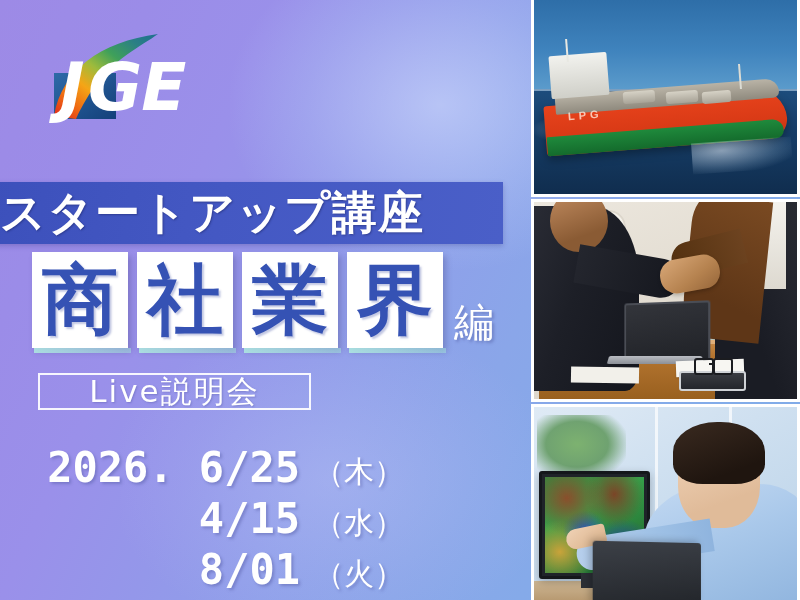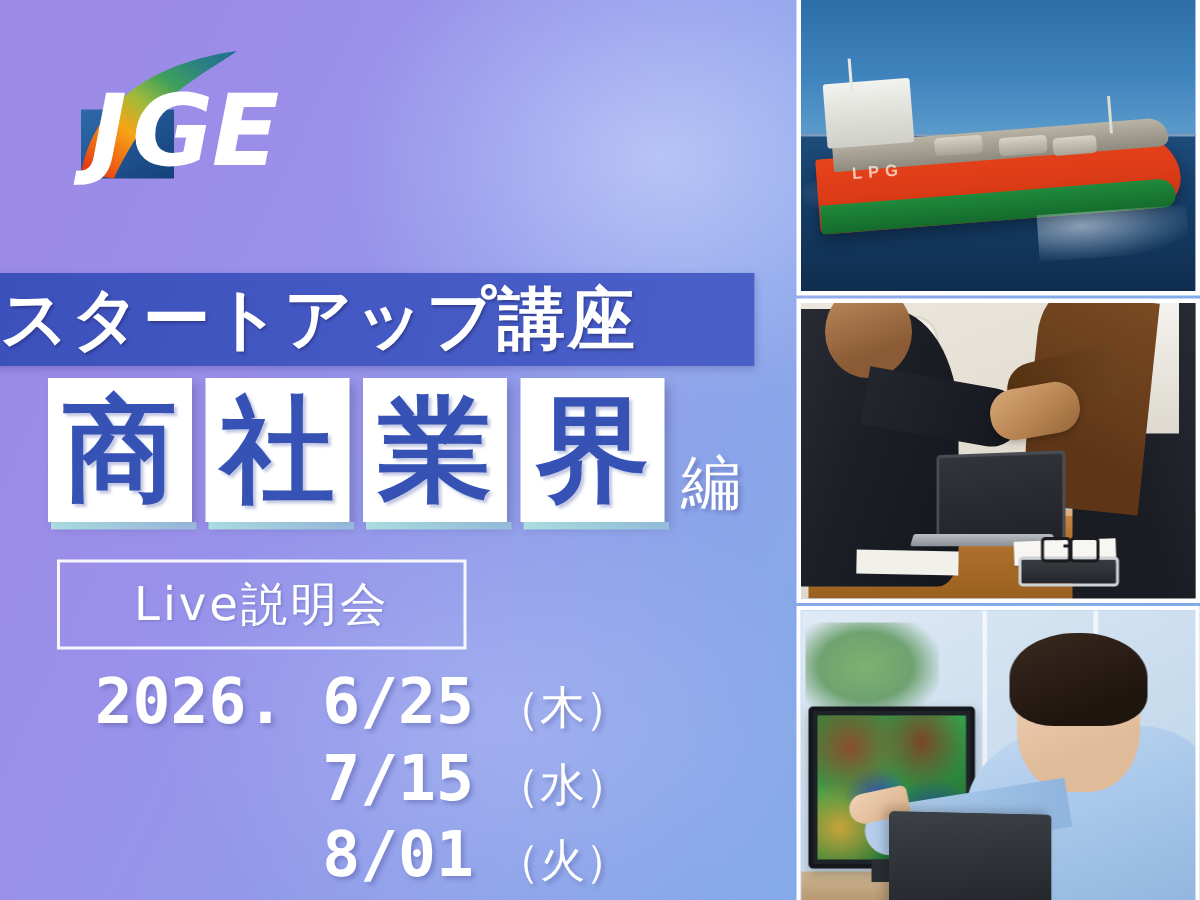--- a/index.html
+++ b/index.html
@@ -119,21 +119,21 @@
     font-family: "DejaVu Sans", "Liberation Sans", sans-serif;
     text-shadow: 2px 2px 3px rgba(70,80,150,0.45);
   }
 
   
   .live-badge {
     position: absolute;
     left: 38px;
     top: 373px;
     width: 273px;
-    height: 60px;
+    height: 37px;
     border: 2px solid rgba(255,255,255,0.92);
     display: flex;
     align-items: center;
     justify-content: center;
     box-sizing: border-box;
   }
   .live-badge span {
     color: #ffffff;
     font-size: 31px;
     font-weight: 500;
@@ -141,21 +141,20 @@
     font-family: "DejaVu Sans", "Liberation Sans", sans-serif;
     text-shadow: 1px 1px 2px rgba(80,85,160,0.40);
   }
 
   
   .dates {
     position: absolute;
     left: 0px;
     top: 443px;
     width: 400px;
-    padding-left: 16px;
   }
   .date-row {
     display: flex;
     align-items: baseline;
     justify-content: flex-end;
     padding-right: 8px;
     height: 51px;
   }
   .date-main {
     color: #ffffff;
@@ -484,21 +483,21 @@
   <div class="live-badge">
     <span>Live説明会</span>
   </div>
 
   <div class="dates">
     <div class="date-row">
       <div class="date-main">2026. 6/25</div>
       <div class="date-dow">（木）</div>
     </div>
     <div class="date-row">
-      <div class="date-main">7/15</div>
+      <div class="date-main">4/15</div>
       <div class="date-dow">（水）</div>
     </div>
     <div class="date-row">
       <div class="date-main">8/01</div>
       <div class="date-dow">（火）</div>
     </div>
   </div>
 
   <div class="photo-col">
 

